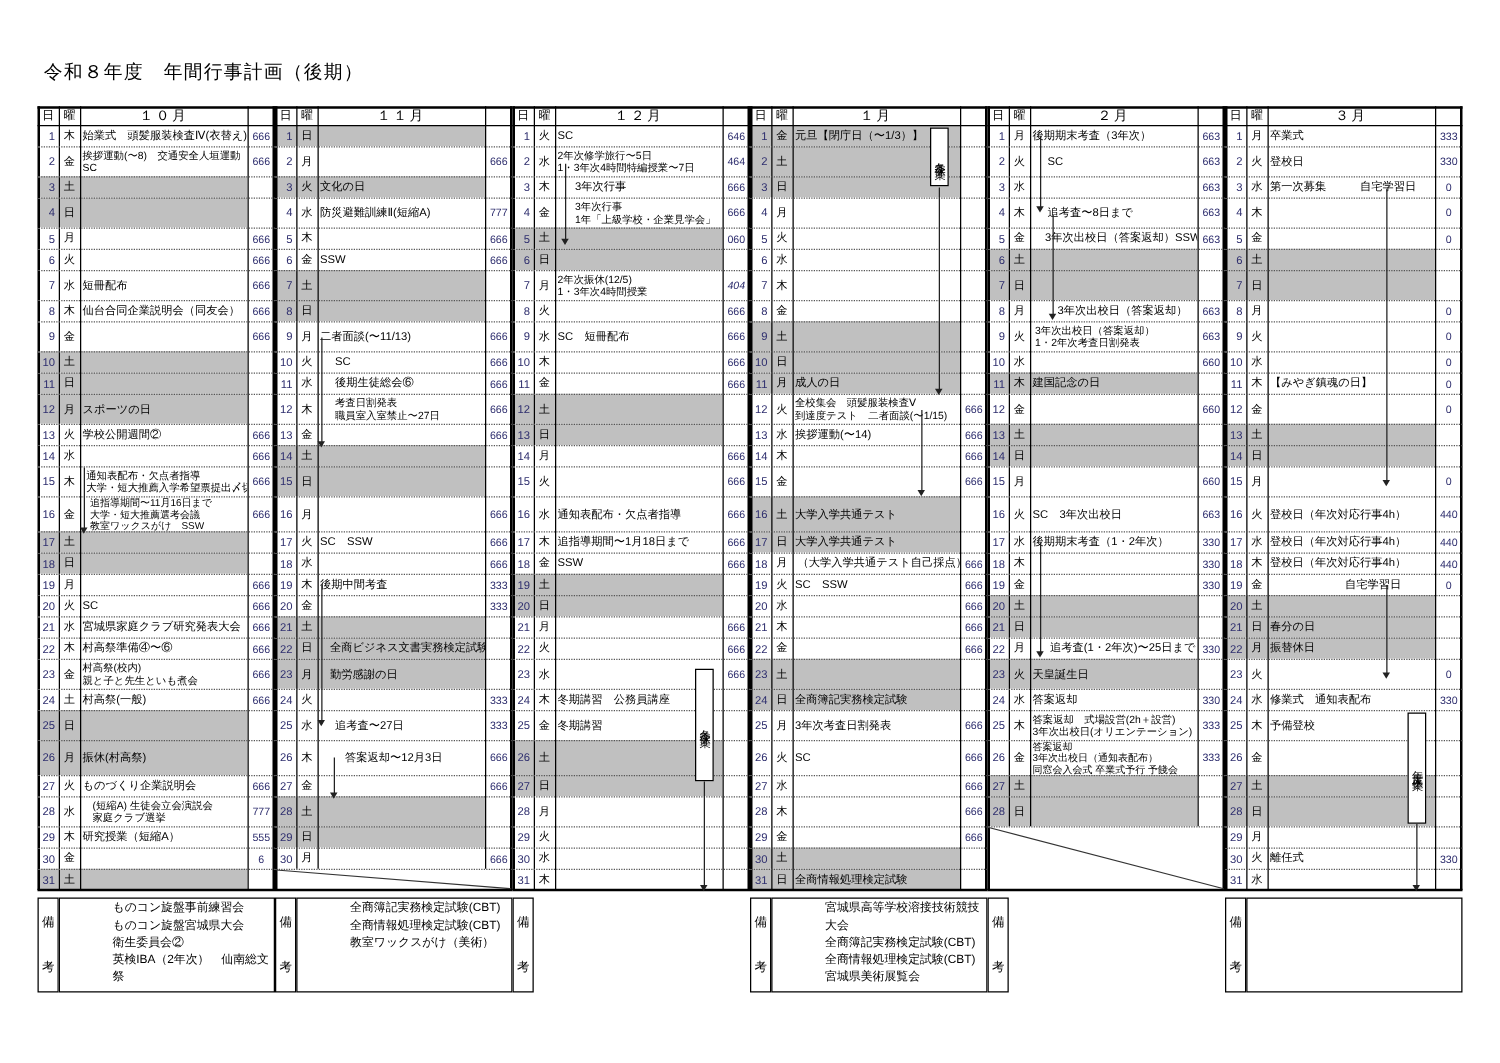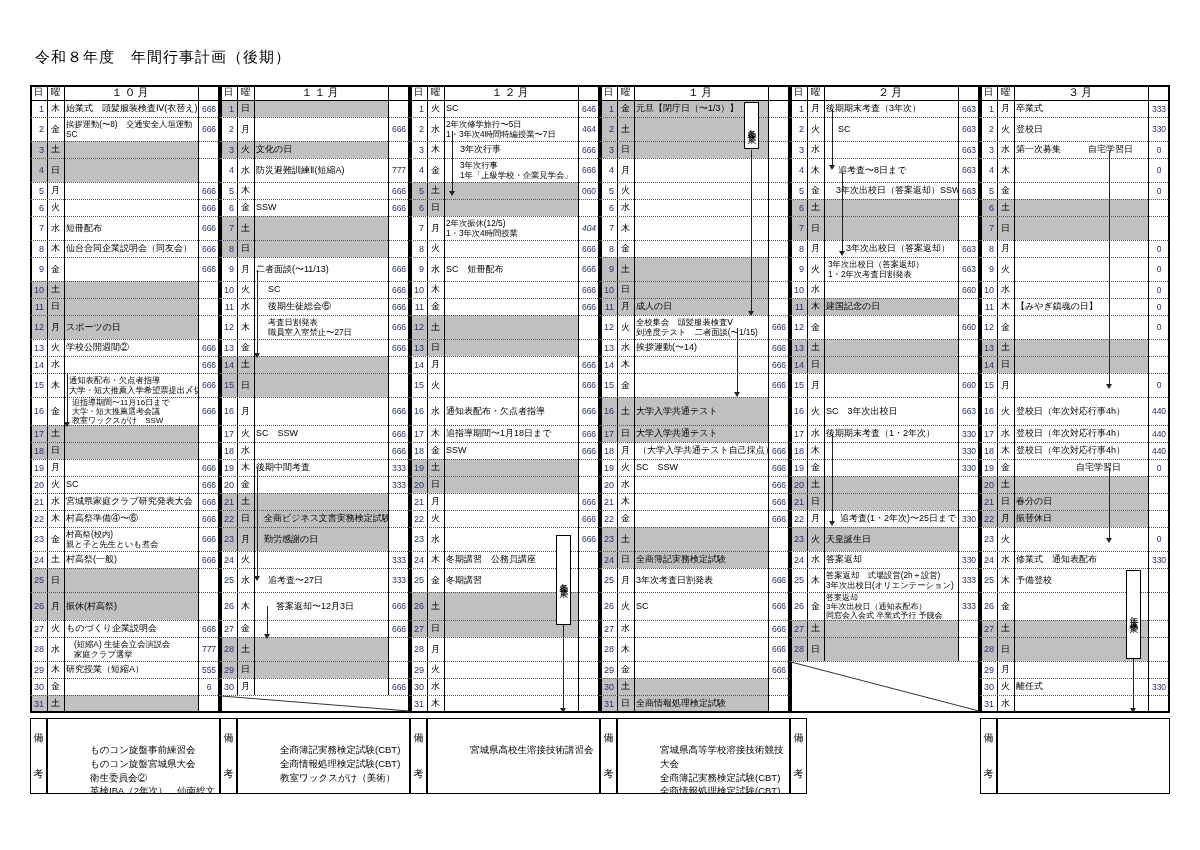--- a/index.html
+++ b/index.html
@@ -19,21 +19,21 @@
   .vl{position:absolute;background:#000;z-index:2;}
   .hl{position:absolute;background:#000;z-index:2;}
   .hl.dot{background:none;border-top:1px dotted #555;height:0 !important;}
   .aline{position:absolute;background:#222;width:1px;z-index:3;}
   .ahead{position:absolute;width:0;height:0;border-left:3.5px solid transparent;border-right:3.5px solid transparent;border-top:5px solid #222;z-index:3;}
   .vbox{position:absolute;background:#fff;border:1px solid #000;z-index:4;display:flex;align-items:center;justify-content:center;box-sizing:border-box;}
   .vbox span{writing-mode:vertical-rl;text-orientation:upright;font-size:9px;letter-spacing:2px;}
   .diag{position:absolute;z-index:3;}
   .remlb{border:1.5px solid #000;flex-direction:column;justify-content:space-between;font-size:10px;padding:12px 0;z-index:2;}
   .remlb span{width:100%;text-align:center;}
-  .rembox{position:absolute;box-sizing:border-box;border:1.5px solid #000;padding:24px 2px 0 42px;font-size:9.5px;line-height:13.8px;background:#fff;z-index:2;overflow:hidden;}
+  .rembox{position:absolute;box-sizing:border-box;border:1.5px solid #000;padding:1px 2px 0 42px;font-size:9.5px;line-height:13.8px;background:#fff;z-index:2;overflow:hidden;}
 </style>
 </head>
 <body>
 
 <div id="title">令和８年度　年間行事計画（後期）</div>
 <div id="calendar">
     <div class="c hd" style="left: 30px; top: 85px; width: 17px; height: 15px;">日</div>
     <div class="c hd" style="left: 47px; top: 85px; width: 17px; height: 15px;">曜</div>
     <div class="c hd mname" style="left: 64px; top: 85px; width: 134px; height: 15px;">１０月</div>
     <div class="c hd" style="left: 198px; top: 85px; width: 22px; height: 15px;"></div>
@@ -655,23 +655,20 @@
     <div class="ahead" style="left: 449px; top: 190.9px; width: 0px; height: 0px;"></div>
     <div class="vbox" style="left: 556px; top: 535.4px; width: 15px; height: 89.7px;">
       <span>冬季休業</span>
     </div>
     <div class="aline" style="left: 563px; top: 625.1px; width: 1px; height: 86.05px;"></div>
     <div class="ahead" style="left: 560px; top: 708.15px; width: 0px; height: 0px;"></div>
     <div class="c remlb" style="left: 410px; top: 718px; width: 17px; height: 76px;">
       <span>備</span>
       <span>考</span>
     </div>
-    <div class="rembox" style="left: 427px; top: 718px; width: 173px; height: 76px;">
-      <div>宮城県高校生溶接技術講習会</div>
-    </div>
     <div class="c hd" style="left: 600px; top: 85px; width: 17px; height: 15px;">日</div>
     <div class="c hd" style="left: 617px; top: 85px; width: 17px; height: 15px;">曜</div>
     <div class="c hd mname" style="left: 634px; top: 85px; width: 134px; height: 15px;">１月</div>
     <div class="c hd" style="left: 768px; top: 85px; width: 22px; height: 15px;"></div>
     <div class="c dn gray" style="left: 600px; top: 100px; width: 17px; height: 17px;">1</div>
     <div class="c wd gray" style="left: 617px; top: 100px; width: 17px; height: 17px;">金</div>
     <div class="c ev gray" style="left: 634px; top: 100px; width: 134px; height: 17px;">
       <div>元旦【閉庁日（〜1/3）】</div>
     </div>
     <div class="c num" style="left: 768px; top: 100px; width: 22px; height: 17px;"></div>

